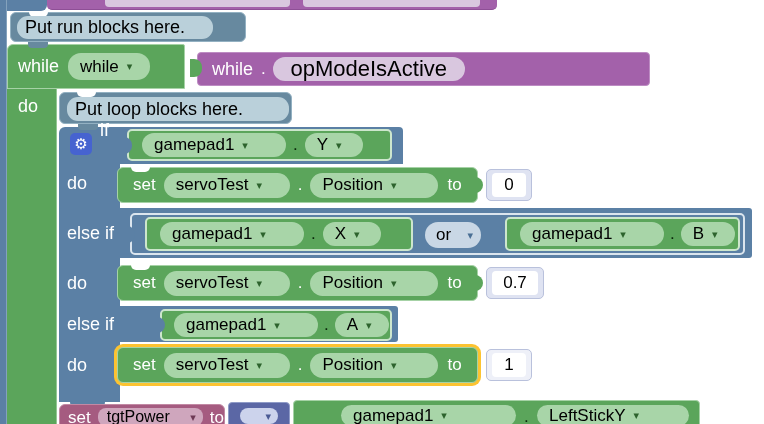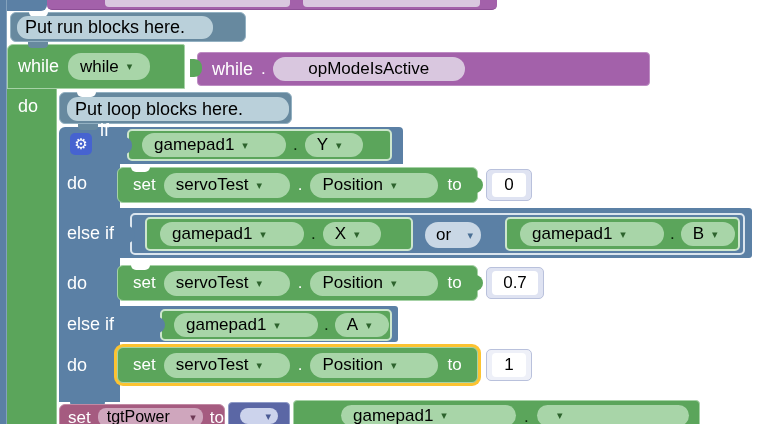--- a/index.html
+++ b/index.html
@@ -60,21 +60,21 @@
       <span class="arr">▾</span>
     </div>
   </div>
   <div class="abs nub" style="left:28px;top:42px;background:#67899f;"></div>
   <div class="abs" style="left:7px;top:89px;width:50px;height:335px;background:#5ba55b;border-right:1px solid #93c793;"></div>
   <span class="abs lbl" style="left:18px;top:96px;">do</span>
 
   <div class="abs row" style="left:197px;top:52px;width:453px;height:34px;background:#a361aa;border:1px solid #bd8cc3;border-radius:4px;">
     <span class="lbl" style="margin-left:14px;">while</span>
     <span class="dotw" style="margin-left:8px;">.</span>
-    <div class="row" style="margin-left:7px;width:192px;height:24px;background:#d9c7df;border-radius:12px;justify-content:center;font-size:17px;">
+    <div class="row" style="margin-left:7px;width:192px;height:24px;background:#d9c7df;border-radius:12px;justify-content:center;font-size:22px;">
       <span>opModeIsActive</span>
     </div>
   </div>
   <div class="abs" style="left:190px;top:59px;width:12px;height:18px;background:#5ba55b;border-radius:0 8px 8px 0;"></div>
 
   <div class="abs comment" style="left:59px;top:92px;width:233px;height:32px;">
     <div class="dip" style="left:17px;"></div>
     <div class="cfield abs" style="left:7px;top:4px;width:222px;height:24px;">
       <span>Put loop blocks here.</span>
     </div>
@@ -221,17 +221,18 @@
     </div>
   </div>
 
   <div class="abs" style="left:293px;top:400px;width:407px;height:26px;background:#5ba55b;border:1px solid #a6d2a6;border-radius:4px 4px 0 0;">
     <div class="abs fld" style="left:47px;top:4px;width:175px;height:21px;">
       <span>gamepad1</span>
       <span class="arr">▾</span>
     </div>
     <span class="abs dotb" style="left:230px;top:6px;">.</span>
     <div class="abs fld" style="left:243px;top:4px;width:152px;height:21px;">
+      <span>LeftStickY</span>
       <span class="arr">▾</span>
     </div>
   </div>
 
 </div>
 
 </body></html>

